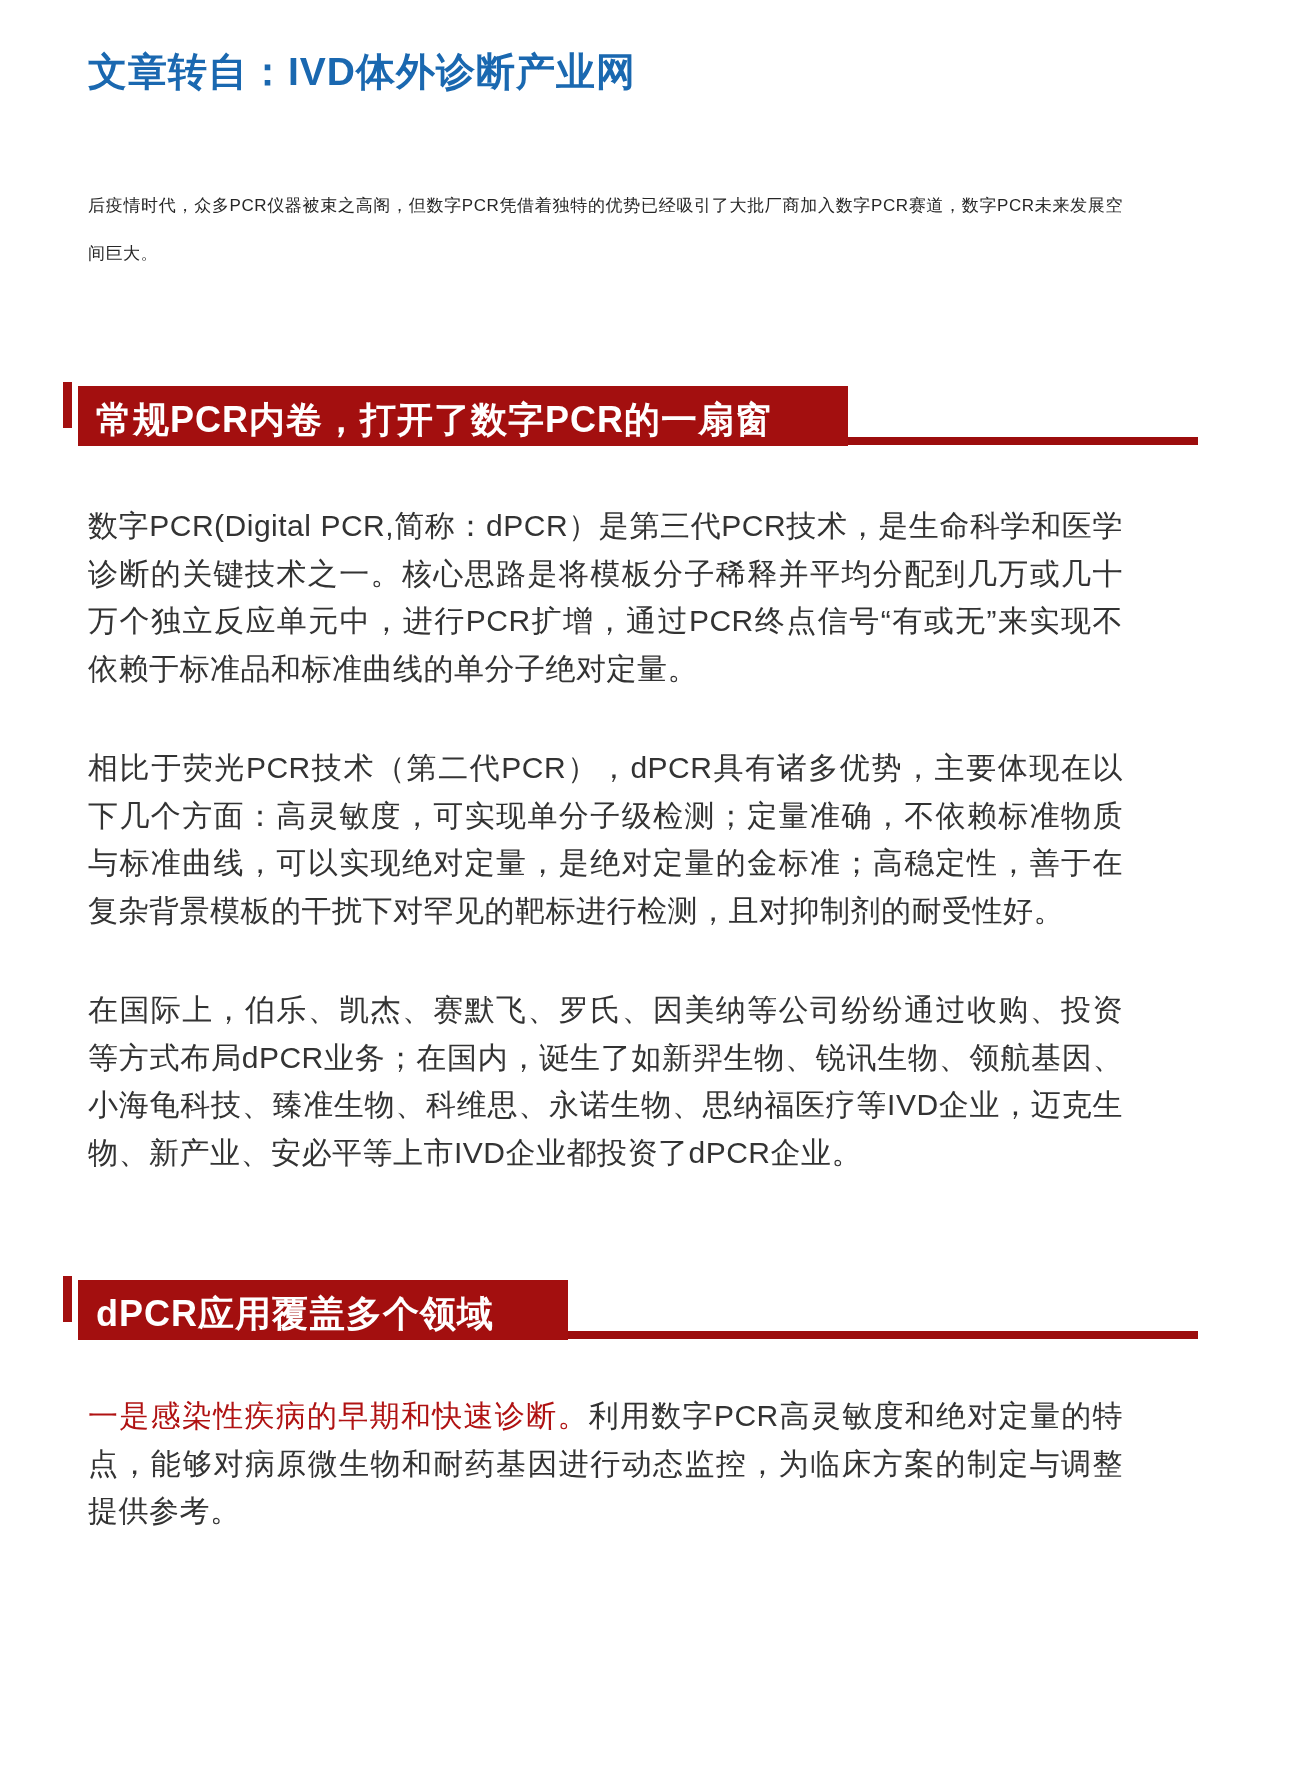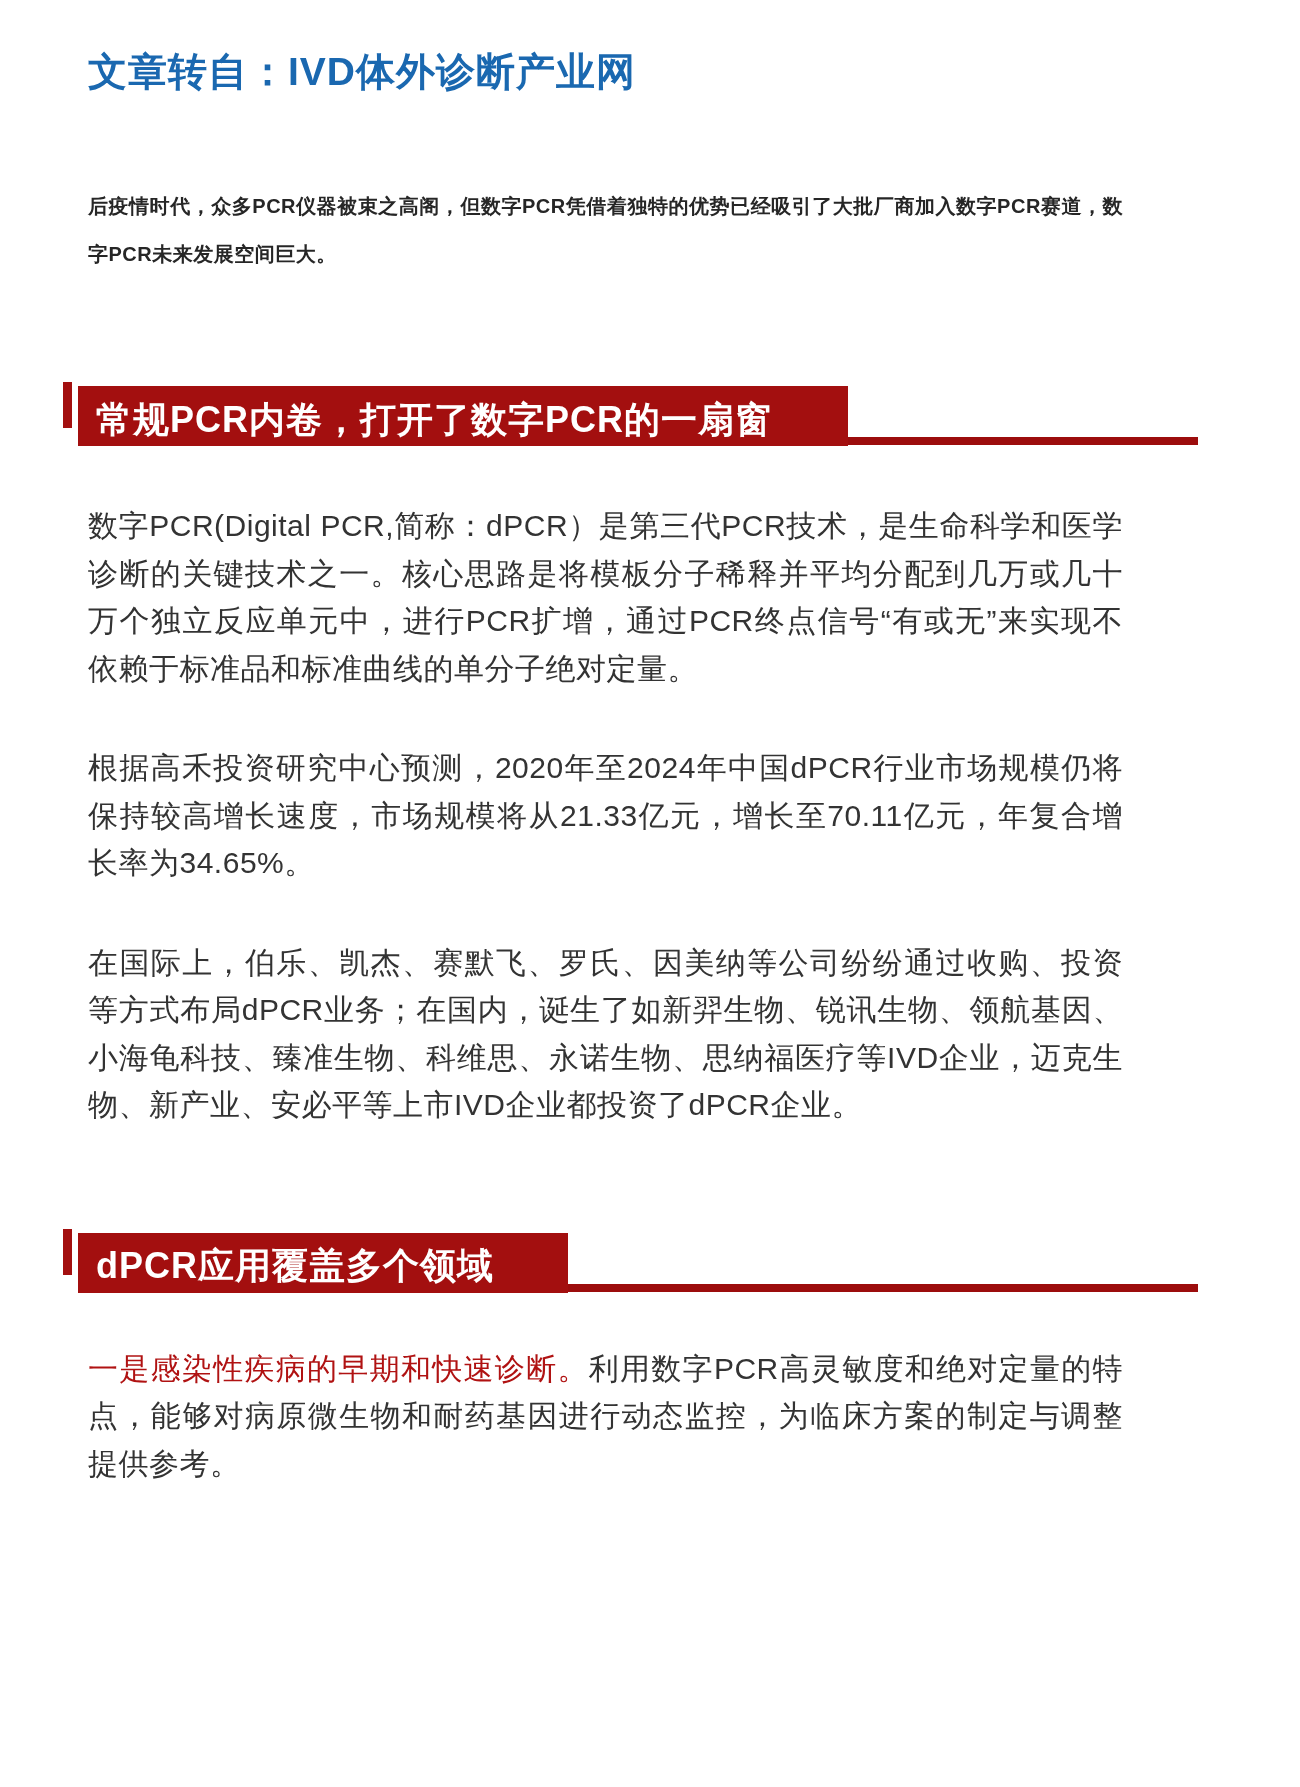--- a/index.html
+++ b/index.html
@@ -17,23 +17,23 @@
     font-size: 39px;
     line-height: 40px;
     font-weight: 700;
     color: #1A68B0;
     letter-spacing: 1px;
     margin: 0;
   }
   .intro {
     margin: 90px 0 0 0;
     width: 1035px;
-    font-size: 20px;
+    font-size: 17px;
     line-height: 48px;
-    font-weight: 700;
+    font-weight: 400;
     color: #262626;
     text-align: justify;
     letter-spacing: 0.5px;
   }
   .banner-row {
     position: relative;
     height: 60px;
     margin: 108px 0 56px -10px;
   }
   .banner-row.second { margin-top: 104px; margin-bottom: 52px; padding-left: 28px; }
@@ -97,22 +97,22 @@
   <div class="banner-row">
     <div class="banner-accent"></div>
     <div class="banner-box w1">
       <span class="banner-title">常规PCR内卷，打开了数字PCR的一扇窗</span>
     </div>
     <div class="banner-underline u1"></div>
   </div>
 
   <p class="para">数字PCR(Digital PCR,简称：dPCR）是第三代PCR技术，是生命科学和医学诊断的关键技术之一。核心思路是将模板分子稀释并平均分配到几万或几十万个独立反应单元中，进行PCR扩增，通过PCR终点信号“有或无”来实现不依赖于标准品和标准曲线的单分子绝对定量。</p>
 
+  <p class="para">相比于荧光PCR技术（第二代PCR），dPCR具有诸多优势，主要体现在以下几个方面：高灵敏度，可实现单分子级检测；定量准确，不依赖标准物质与标准曲线，可以实现绝对定量，是绝对定量的金标准；高稳定性，善于在复杂背景模板的干扰下对罕见的靶标进行检测，且对抑制剂的耐受性好。</p>
 
-  <p class="para">根据高禾投资研究中心预测，2020年至2024年中国dPCR行业市场规模仍将保持较高增长速度，市场规模将从21.33亿元，增长至70.11亿元，年复合增长率为34.65%。</p>
 
   <p class="para">在国际上，伯乐、凯杰、赛默飞、罗氏、因美纳等公司纷纷通过收购、投资等方式布局dPCR业务；在国内，诞生了如新羿生物、锐讯生物、领航基因、小海龟科技、臻准生物、科维思、永诺生物、思纳福医疗等IVD企业，迈克生物、新产业、安必平等上市IVD企业都投资了dPCR企业。</p>
 
   <div class="banner-row second">
     <div class="banner-accent"></div>
     <div class="banner-box w2">
       <span class="banner-title">dPCR应用覆盖多个领域</span>
     </div>
     <div class="banner-underline u2"></div>
   </div>

